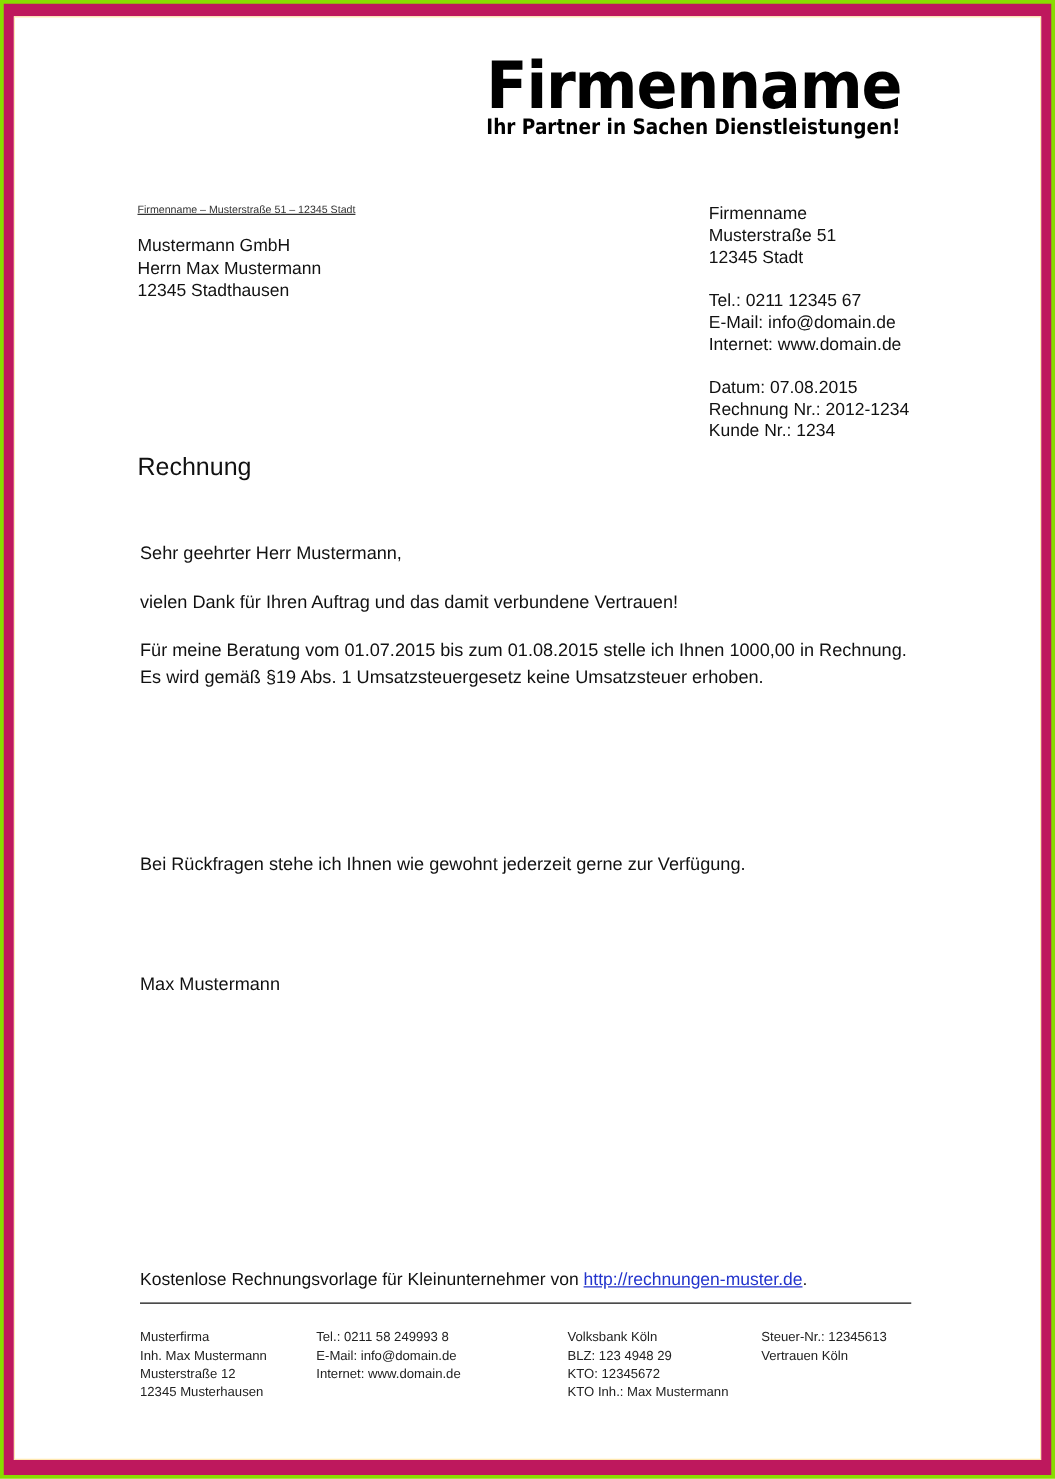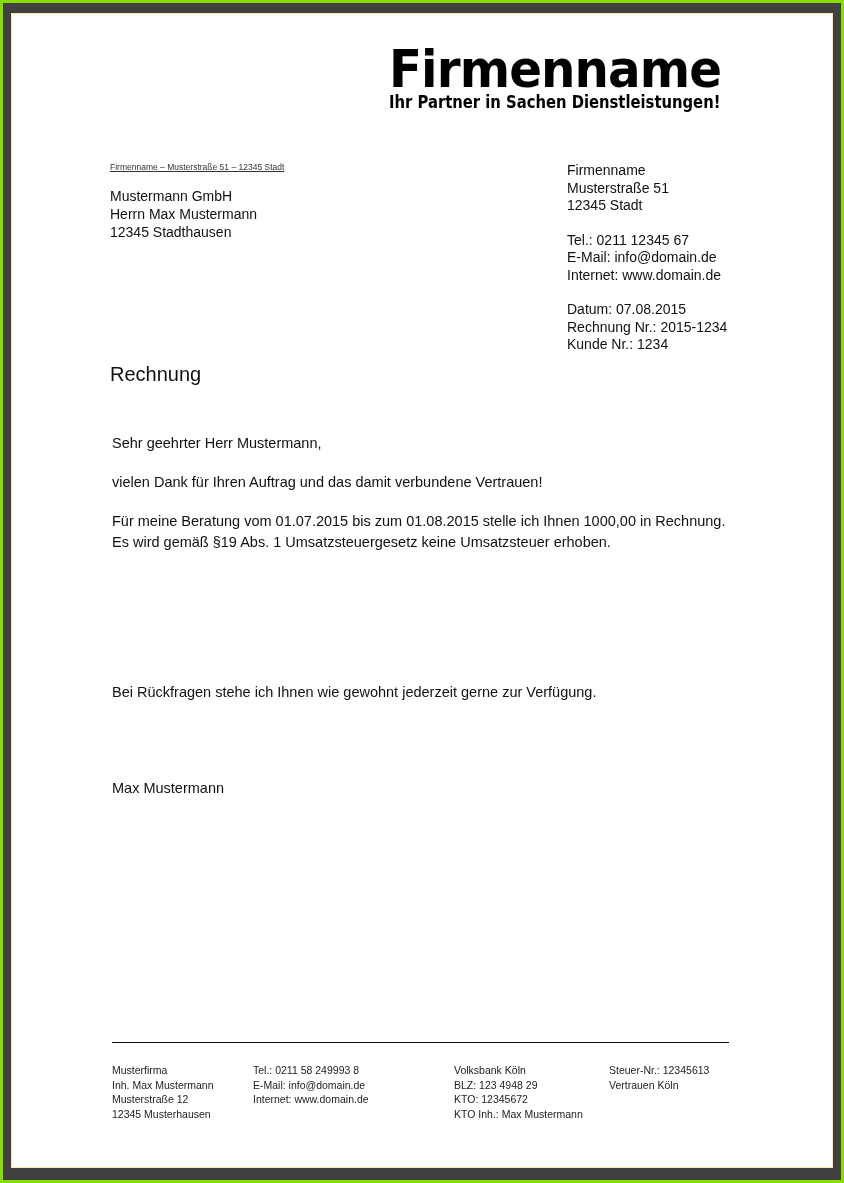--- a/index.html
+++ b/index.html
@@ -11,21 +11,21 @@
       height: 1183px;
       background: #88dd00;
       position: relative;
       overflow: hidden;
       font-family: "Liberation Sans", sans-serif;
       color: #111;
     }
     .frame {
       position: absolute;
       left: 3px; top: 3px; right: 3px; bottom: 3px;
-      background: #404040;
+      background: #be185d;
     }
     .page {
       position: absolute;
       left: 8px; top: 10px; right: 8px; bottom: 12px;
       background: #ffffff;
       box-shadow: inset 0 0 0 1px #ffe8b0;
     }
     .abs { position: absolute; white-space: nowrap; }
 
     .logo-title {
@@ -135,34 +135,35 @@
     <div class="abs company-info">
       <div>Firmenname</div>
       <div>Musterstraße 51</div>
       <div>12345 Stadt</div>
       <div class="gap"></div>
       <div>Tel.: 0211 12345 67</div>
       <div>E-Mail: info@domain.de</div>
       <div>Internet: www.domain.de</div>
       <div class="gap"></div>
       <div>Datum: 07.08.2015</div>
-      <div>Rechnung Nr.: 2015-1234</div>
+      <div>Rechnung Nr.: 2012-1234</div>
       <div>Kunde Nr.: 1234</div>
     </div>
 
     <div class="abs doc-title">Rechnung</div>
 
     <div class="abs para salutation">Sehr geehrter Herr Mustermann,</div>
     <div class="abs para thanks">vielen Dank für Ihren Auftrag und das damit verbundene Vertrauen!</div>
     <div class="abs para details">Für meine Beratung vom 01.07.2015 bis zum 01.08.2015 stelle ich Ihnen 1000,00 in Rechnung. Es wird gemäß §19 Abs. 1 Umsatzsteuergesetz keine Umsatzsteuer erhoben.</div>
 
 
     <div class="abs para questions">Bei Rückfragen stehe ich Ihnen wie gewohnt jederzeit gerne zur Verfügung.</div>
     <div class="abs para signature">Max Mustermann</div>
 
+    <div class="abs template-note"><span>Kostenlose Rechnungsvorlage für Kleinunternehmer von </span><a>http://rechnungen-muster.de</a><span>.</span></div>
 
     <div class="footer-rule"></div>
 
     <div class="abs footer-col fc1">
       <div>Musterfirma</div>
       <div>Inh. Max Mustermann</div>
       <div>Musterstraße 12</div>
       <div>12345 Musterhausen</div>
     </div>
     <div class="abs footer-col fc2">

